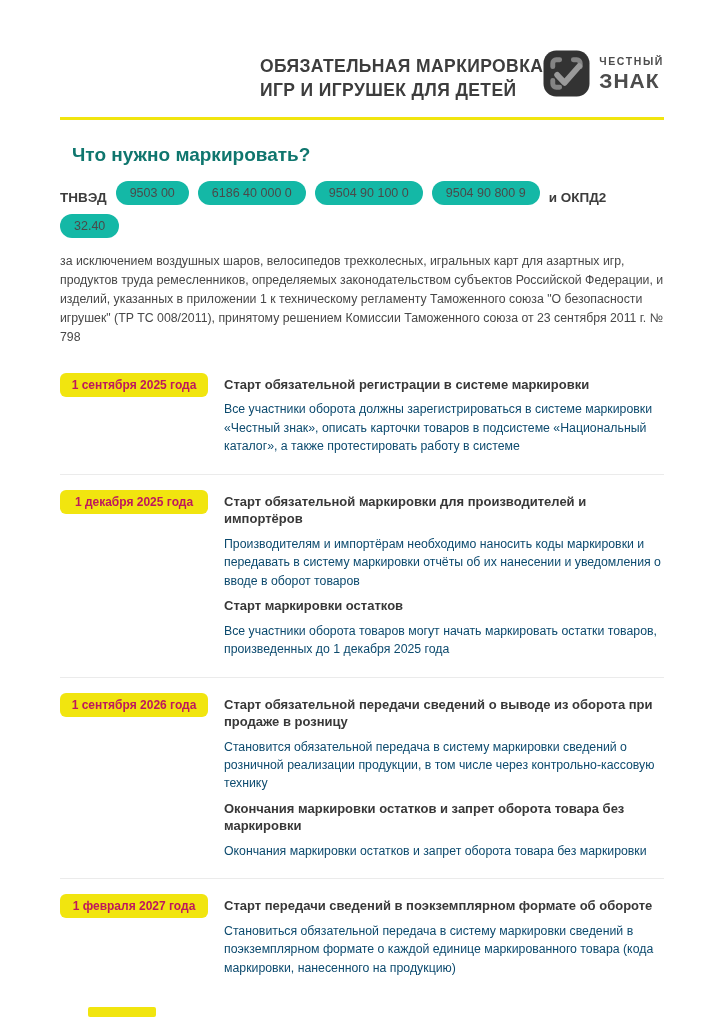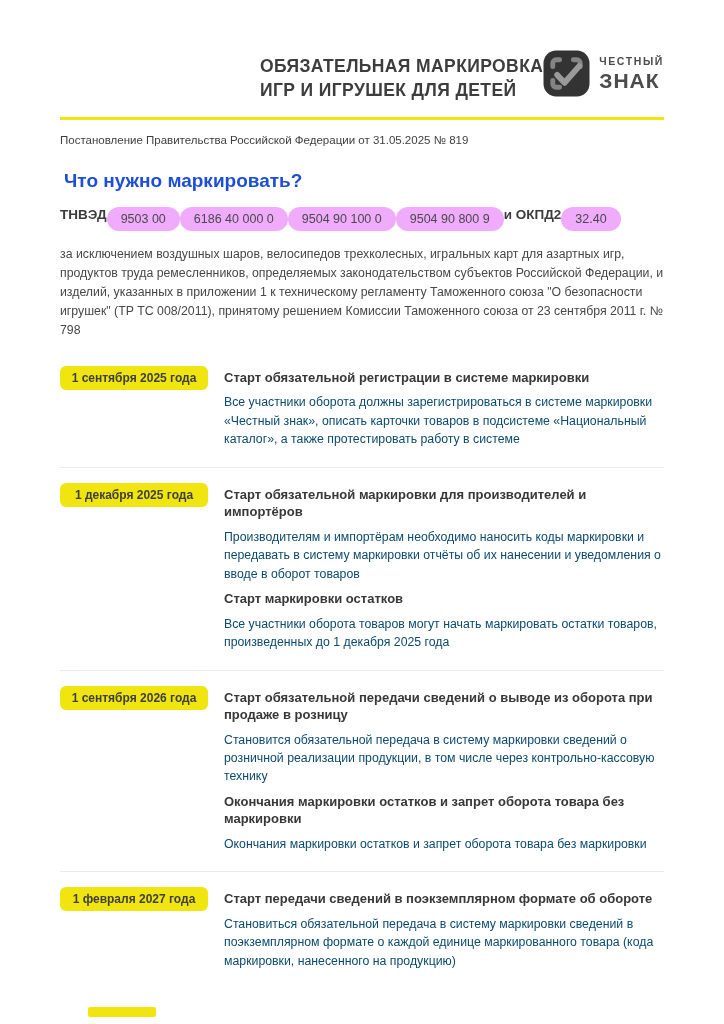--- a/index.html
+++ b/index.html
@@ -15,35 +15,35 @@
     letter-spacing:.4px;color:#3d3d3d;white-space:pre-line;text-transform:uppercase;
   }
   .logo{display:flex;align-items:center;gap:9px;margin-top:0;}
   .logo-icon{width:47px;height:47px;flex:0 0 auto;}
   .logo-text{line-height:1;}
   .logo-text .l1{font-size:10.5px;font-weight:bold;letter-spacing:1.6px;color:#4c4c4c;display:block;}
   .logo-text .l2{font-size:21px;font-weight:bold;letter-spacing:1px;color:#4c4c4c;display:block;margin-top:3px;}
   .yellow-rule{height:3px;background:#F1E50F;border:0;margin:15px 0 0;}
   .subtitle{margin-top:14px;font-size:11.5px;color:#3f3f3f;}
   
-  .section-heading{margin:24px 4px 0;font-size:19px;font-weight:bold;color:#1d4ed8;}
-  .codes-row{margin-top:15px;display:flex;align-items:flex-start;flex-wrap:wrap;}
+  .section-heading{margin:24px 12px 0;font-size:19px;font-weight:bold;color:#0f766e;}
+  .codes-row{margin-top:15px;display:flex;align-items:flex-end;flex-wrap:wrap;gap:9px;}
   .codes-label{font-size:13.5px;font-weight:bold;color:#3c3c3c;}
   .pill{
-    background:#f0abfc;border-radius:15px;padding:5px 14px;
+    background:#14b8a6;border-radius:15px;padding:5px 14px;
     font-size:12.5px;color:#4a4a4a;white-space:nowrap;
   }
   .exception-text{margin-top:14px;font-size:12.3px;line-height:1.55;color:#474747;}
   
   .timeline{margin-top:12px;}
   .t-entry{display:flex;gap:16px;padding:13px 0 16px;}
   .t-date-col{width:148px;flex:0 0 148px;}
   .t-date{
     display:block;background:#F1E50F;border-radius:6px;padding:5px 8px;
-    text-align:center;font-size:12px;font-weight:bold;color:#404040;
+    text-align:center;font-size:12px;font-weight:bold;color:#be185d;
   }
   .t-content{flex:1;min-width:0;}
   .t-item + .t-item{margin-top:7px;}
   .t-item-title{font-size:13px;font-weight:bold;color:#383838;margin:3px 0 7px;line-height:1.35;}
   .t-item-body{font-size:12.3px;line-height:1.5;color:#0c4a6e;}
   .t-divider{border:0;border-top:1px solid #ebebeb;margin:2px 0;}
   
   .footer-accent{position:absolute;left:88px;bottom:7px;width:68px;height:10px;background:#F1E50F;border-radius:2px;}
 </style>
 </head>
@@ -65,21 +65,20 @@
         </svg>
       </span>
       <span class="logo-text">
         <span class="l1">ЧЕСТНЫЙ</span>
         <span class="l2">ЗНАК</span>
       </span>
     </div>
   </div>
 
   <hr class="yellow-rule">
-  <div class="subtitle">Постановление Правительства Российской Федерации от 31.05.2025 № 819</div>
 
   <h2 class="section-heading">Что нужно маркировать?</h2>
   <div class="codes-row">
     <span class="codes-label">ТНВЭД</span>
     <span class="pill">9503 00</span>
     <span class="pill">6186 40 000 0</span>
     <span class="pill">9504 90 100 0</span>
     <span class="pill">9504 90 800 9</span>
     <span class="codes-label">и ОКПД2</span>
     <span class="pill">32.40</span>

